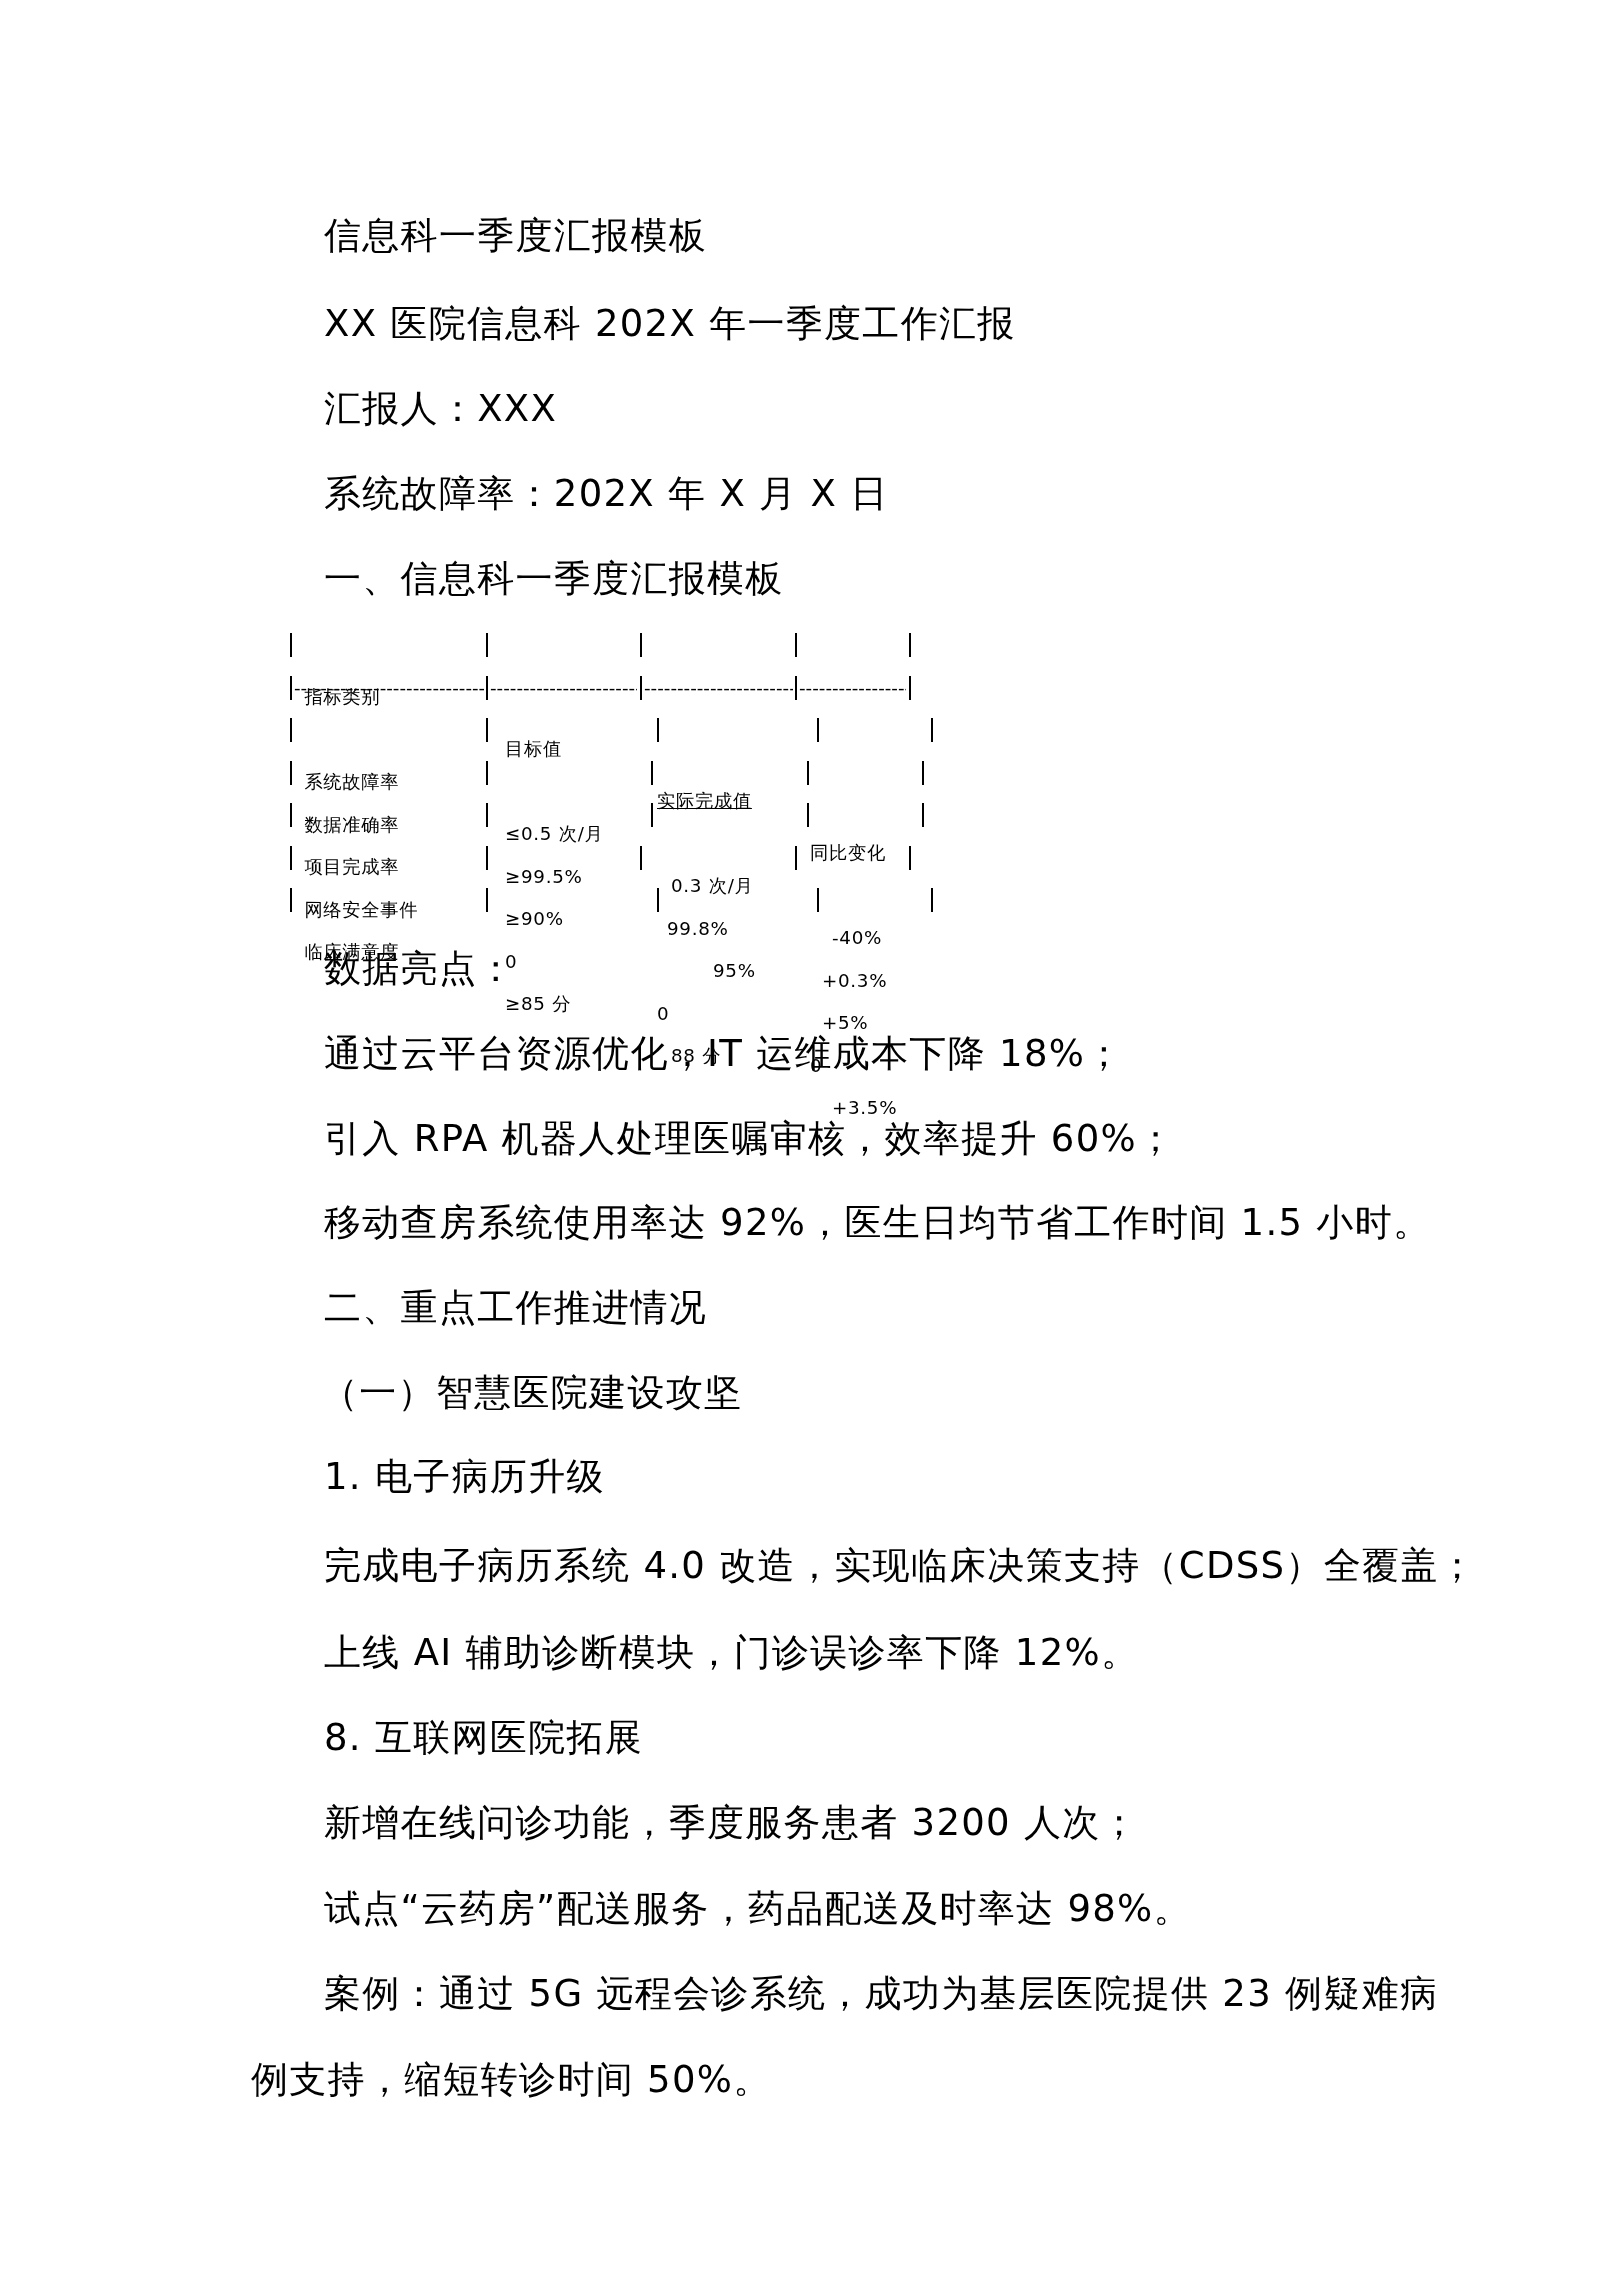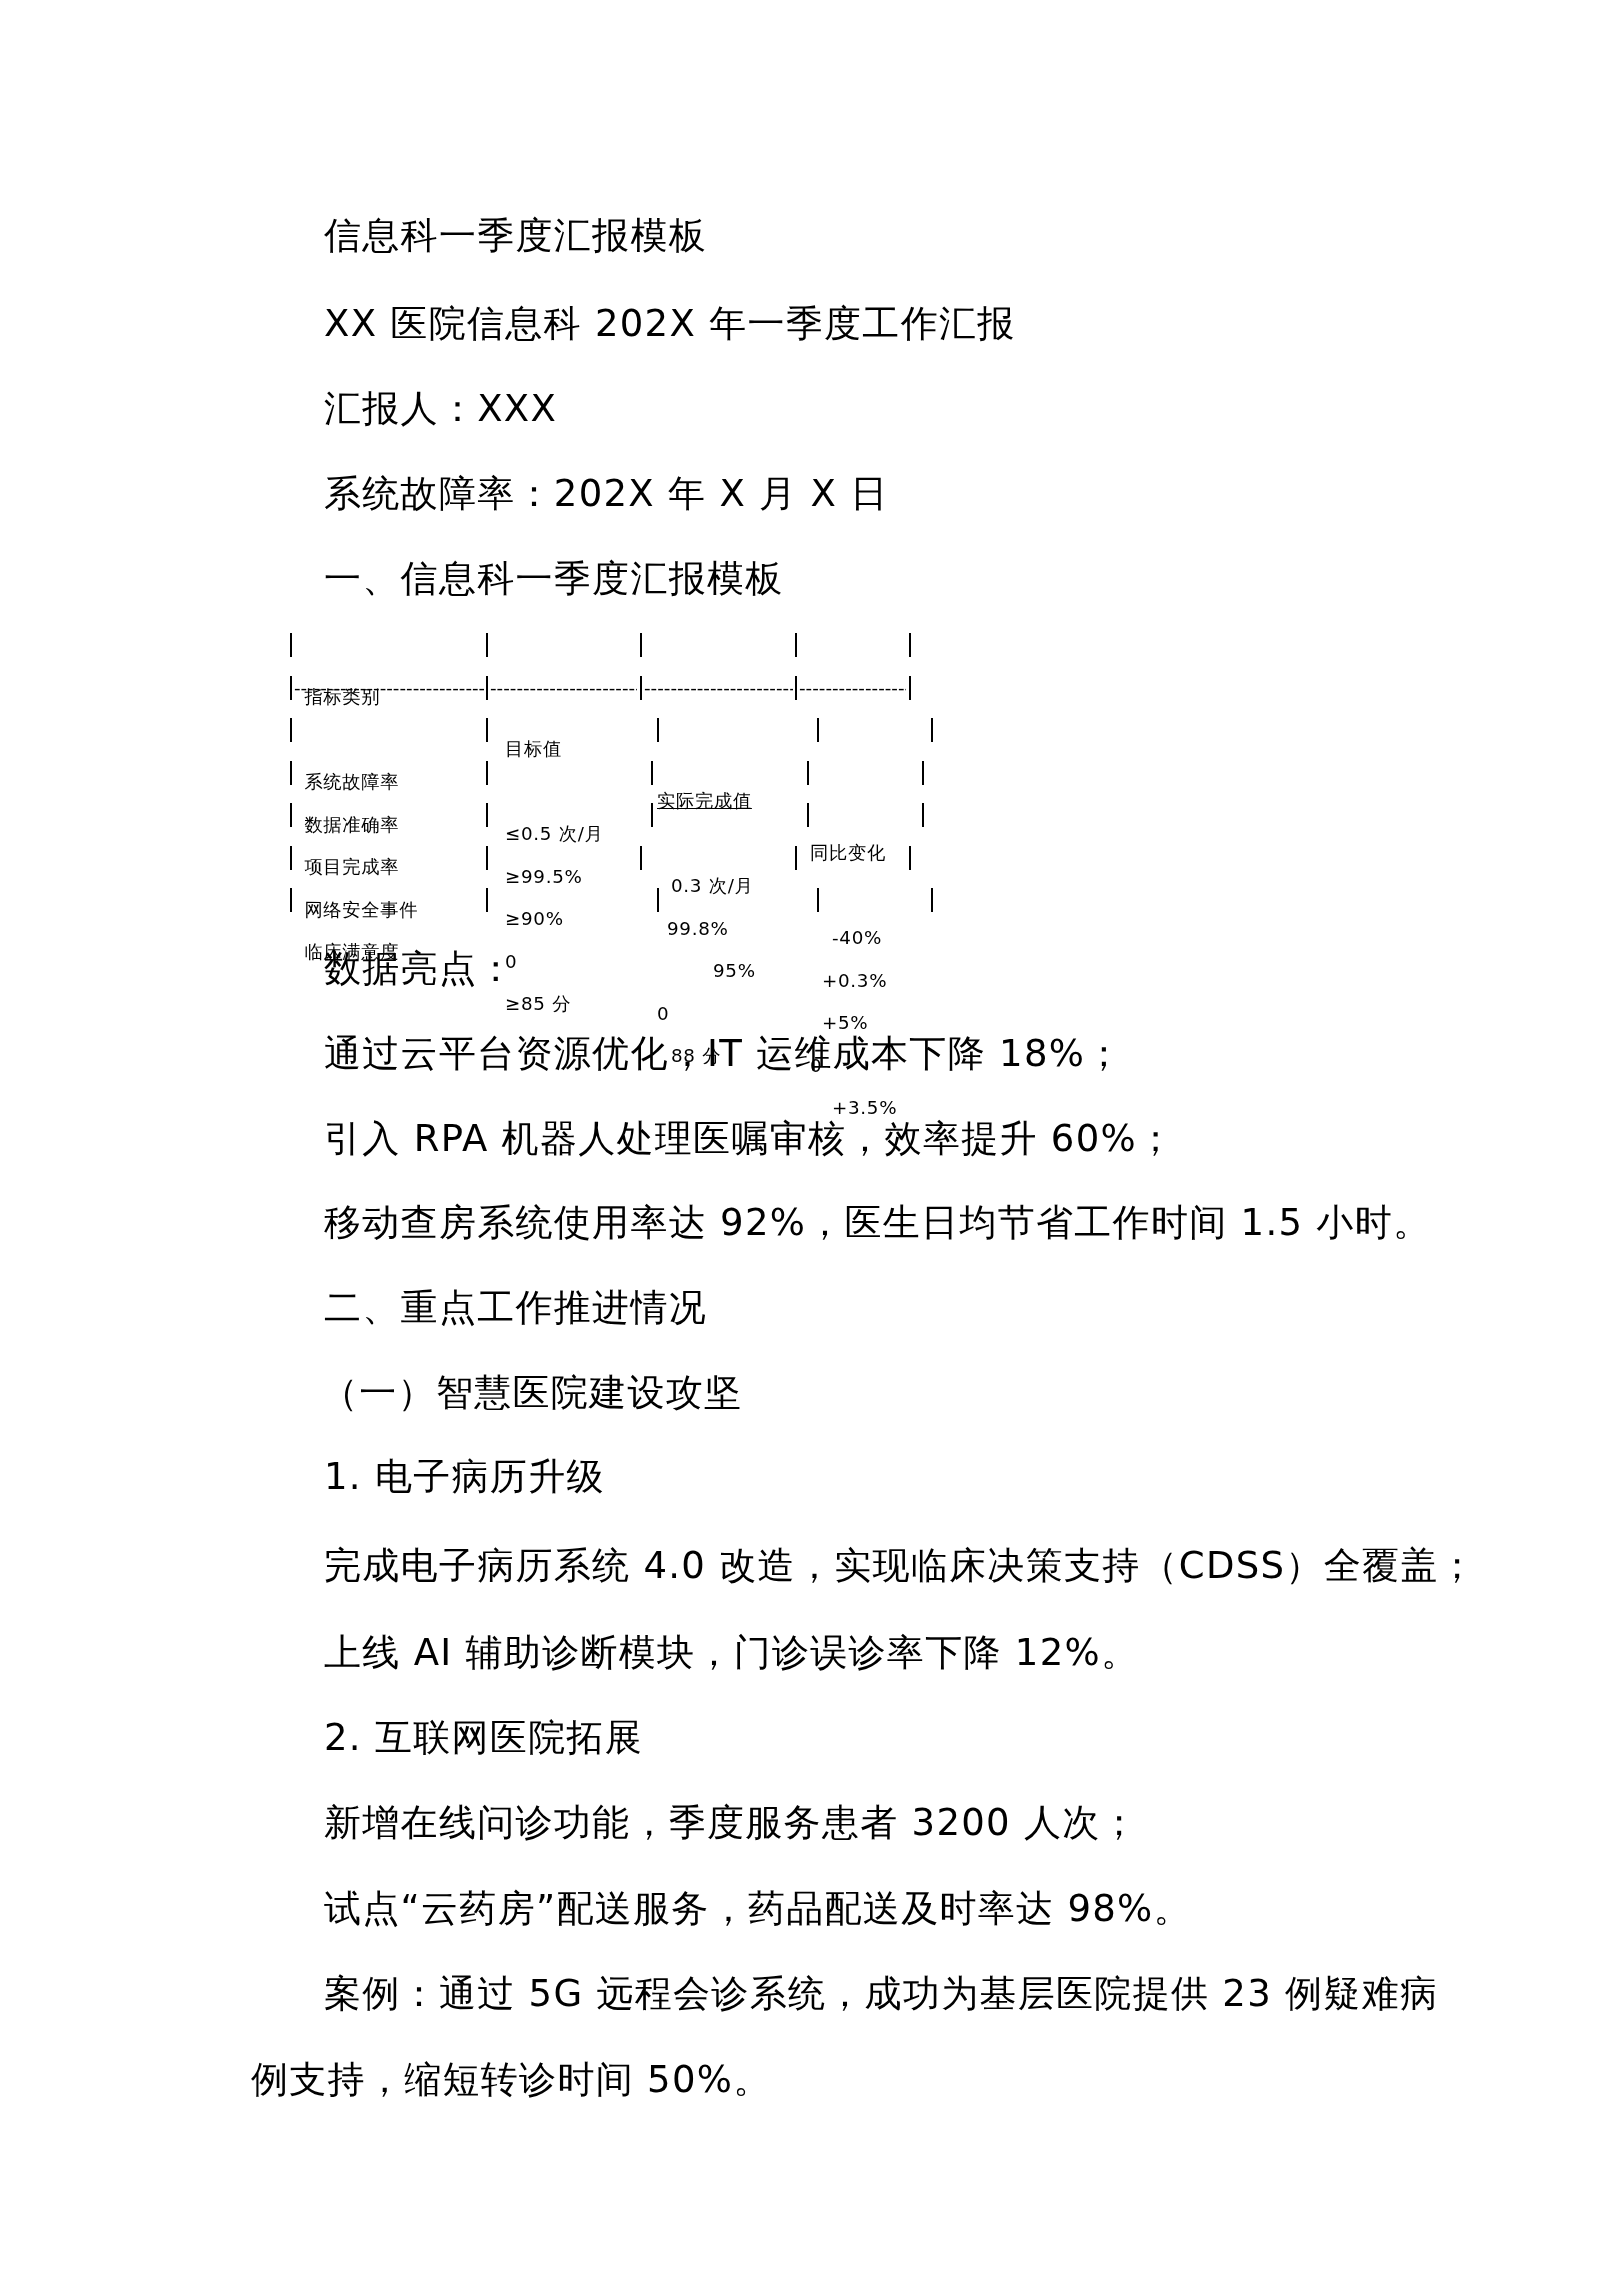--- a/index.html
+++ b/index.html
@@ -116,21 +116,21 @@
   <div class="line" style="top:1116px;">引入 RPA 机器人处理医嘱审核，效率提升 60%；</div>
   <div class="line" style="top:1200px;">移动查房系统使用率达 92%，医生日均节省工作时间 1.5 小时。</div>
 
   <div class="line" style="top:1285px;">二、重点工作推进情况</div>
   <div class="line" style="top:1370px; left:321px;">（一）智慧医院建设攻坚</div>
 
   <div class="line" style="top:1454px;">1. 电子病历升级</div>
   <div class="line" style="top:1543px;">完成电子病历系统 4.0 改造，实现临床决策支持（CDSS）全覆盖；</div>
   <div class="line" style="top:1630px;">上线 AI 辅助诊断模块，门诊误诊率下降 12%。</div>
 
-  <div class="line" style="top:1715px;">2. 互联网医院拓展</div>
+  <div class="line" style="top:1715px;">8. 互联网医院拓展</div>
   <div class="line" style="top:1800px;">新增在线问诊功能，季度服务患者 3200 人次；</div>
   <div class="line" style="top:1886px;">试点“云药房”配送服务，药品配送及时率达 98%。</div>
 
   <div class="line" style="top:1971px;">案例：通过 5G 远程会诊系统，成功为基层医院提供 23 例疑难病</div>
   <div class="line" style="top:2057px; left:251px;">例支持，缩短转诊时间 50%。</div>
 
 </div>
 
 
 </body></html>

